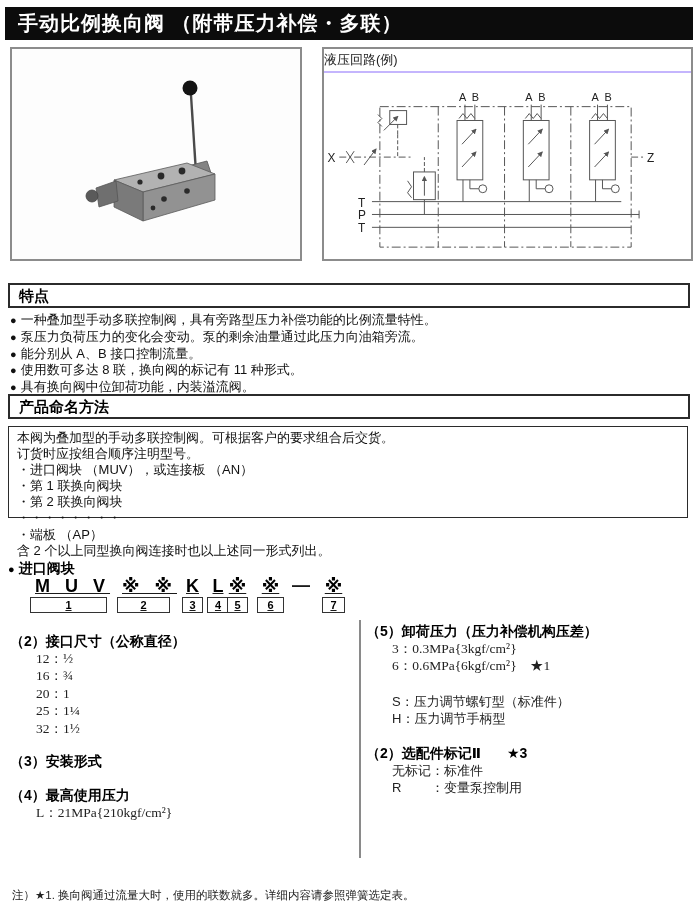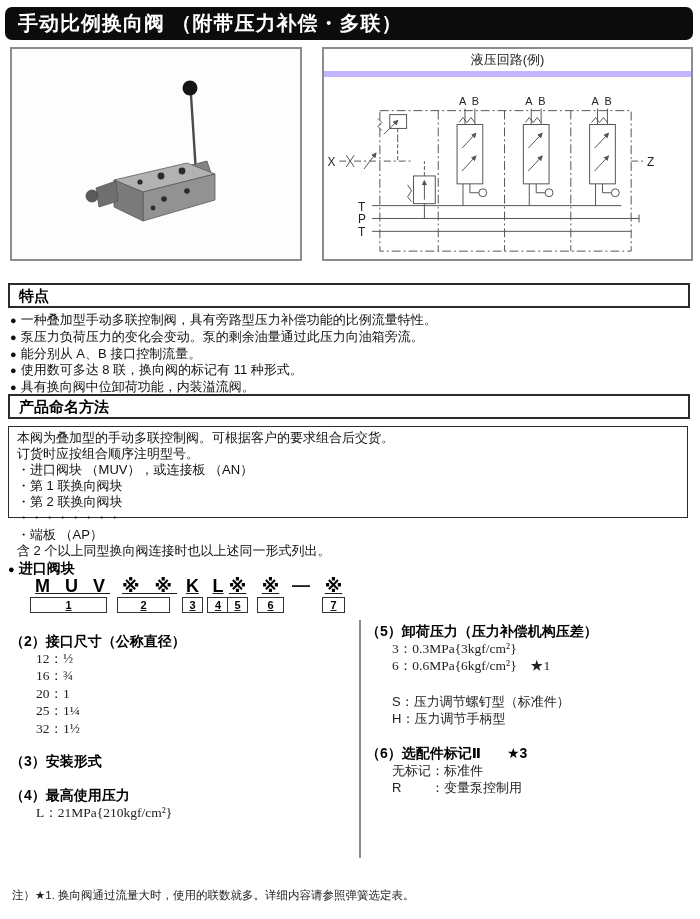--- a/index.html
+++ b/index.html
@@ -6,26 +6,26 @@
   body{
     width:700px;height:919px;position:relative;background:#ffffff;
     font-family:"Liberation Sans","DejaVu Sans",sans-serif;color:#1a1a1a;
     overflow:hidden;
   }
   .abs{position:absolute;}
   
   .header-bar{
     left:5px;top:7px;width:688px;height:33px;background:#0c0c0c;color:#fff;
     font-size:20px;font-weight:bold;line-height:33px;padding-left:13px;
-    box-sizing:border-box;letter-spacing:1px;border-radius:7px;
+    box-sizing:border-box;letter-spacing:1px;
   }
   
   .photo-box{left:10px;top:47px;width:292px;height:214px;border:2px solid #8c8c8c;box-sizing:border-box;background:#fdfdfd;}
   .circuit-box{left:322px;top:47px;width:371px;height:214px;border:2px solid #8c8c8c;box-sizing:border-box;background:#fff;}
-  .circuit-title{height:22px;line-height:22px;text-align:center;font-size:13px;color:#222;border-bottom:6px solid #c4b5fd;}
+  .circuit-title{height:22px;line-height:22px;font-size:13px;color:#222;border-bottom:2px solid #c4b5fd;}
   
   .sec-head{
     left:8px;width:682px;height:25px;border:2px solid #2b2b2b;box-sizing:border-box;
     font-size:15px;font-weight:bold;line-height:21px;padding-left:9px;background:#fff;color:#000;
   }
   .sec-head.feat{top:283px;}
   .sec-head.name{top:394px;}
   
   .features{left:10px;top:312px;width:680px;font-size:13px;line-height:15.8px;color:#111;}
   .feat-row{white-space:nowrap;}
@@ -257,19 +257,19 @@
   <div class="spec-item">
     <div class="spec-title"><span>（5）卸荷压力（压力补偿机构压差）</span></div>
     <div class="spec-line serif">3：0.3MPa{3kgf/cm²}</div>
     <div class="spec-line serif">6：0.6MPa{6kgf/cm²}　★1</div>
   </div>
   <div class="spec-item mt18">
     <div class="spec-line">S：压力调节螺钉型（标准件）</div>
     <div class="spec-line">H：压力调节手柄型</div>
   </div>
   <div class="spec-item mt16">
-    <div class="spec-title"><span>（6）选配件标记Ⅱ</span><span class="spec-note">★3</span></div>
+    <div class="spec-title"><span>（2）选配件标记Ⅱ</span><span class="spec-note">★3</span></div>
     <div class="spec-line">无标记：标准件</div>
     <div class="spec-line">R　　 ：变量泵控制用</div>
   </div>
 </div>
 
 <div class="abs footnote">注）★1. 换向阀通过流量大时，使用的联数就多。详细内容请参照弹簧选定表。</div>
 
 </body></html>

